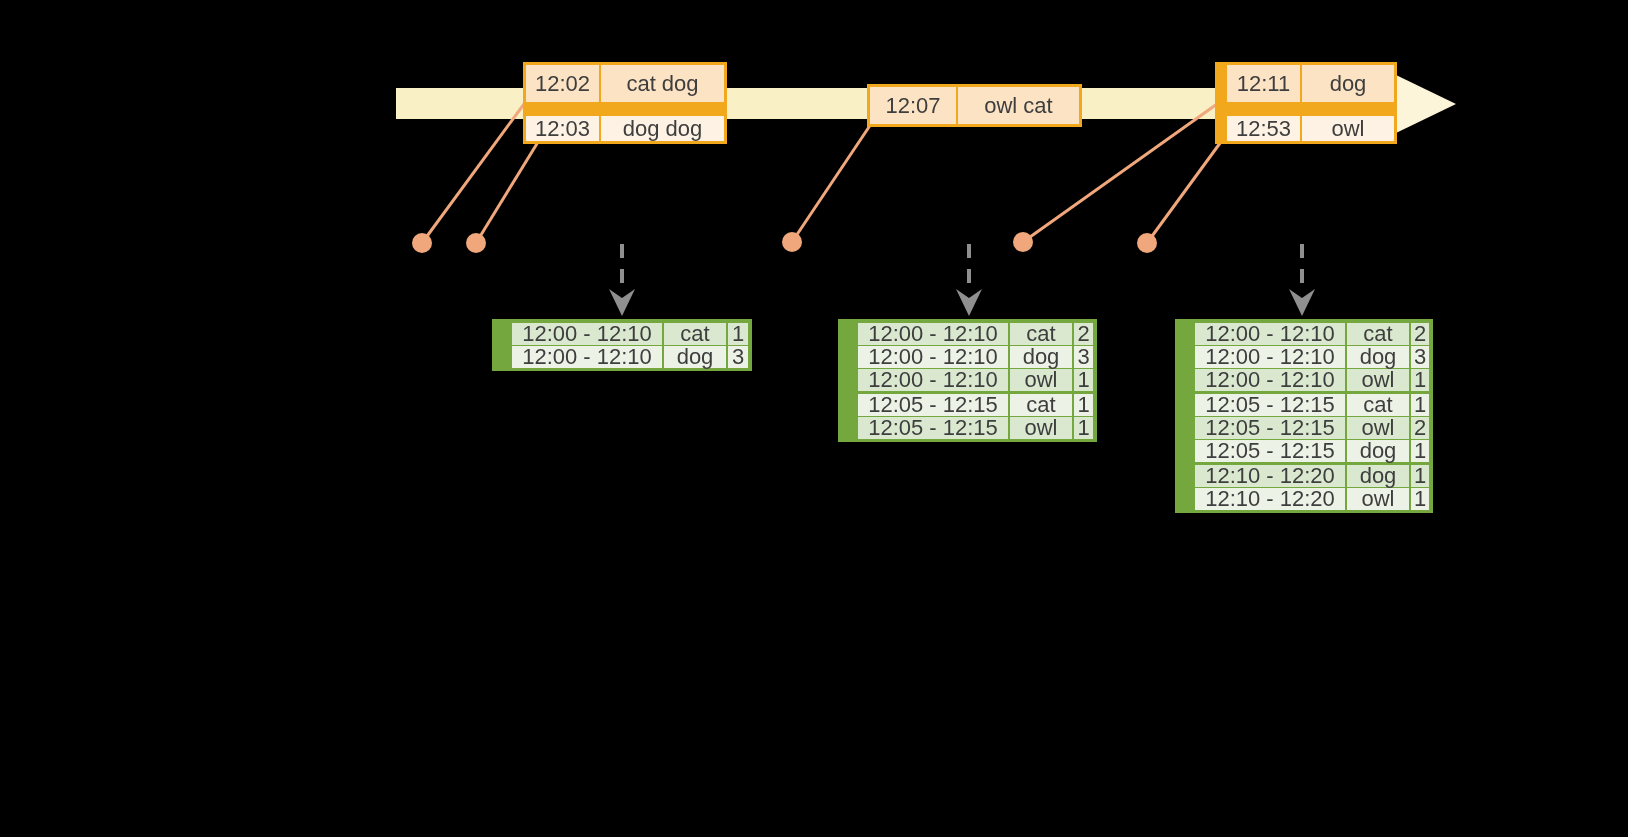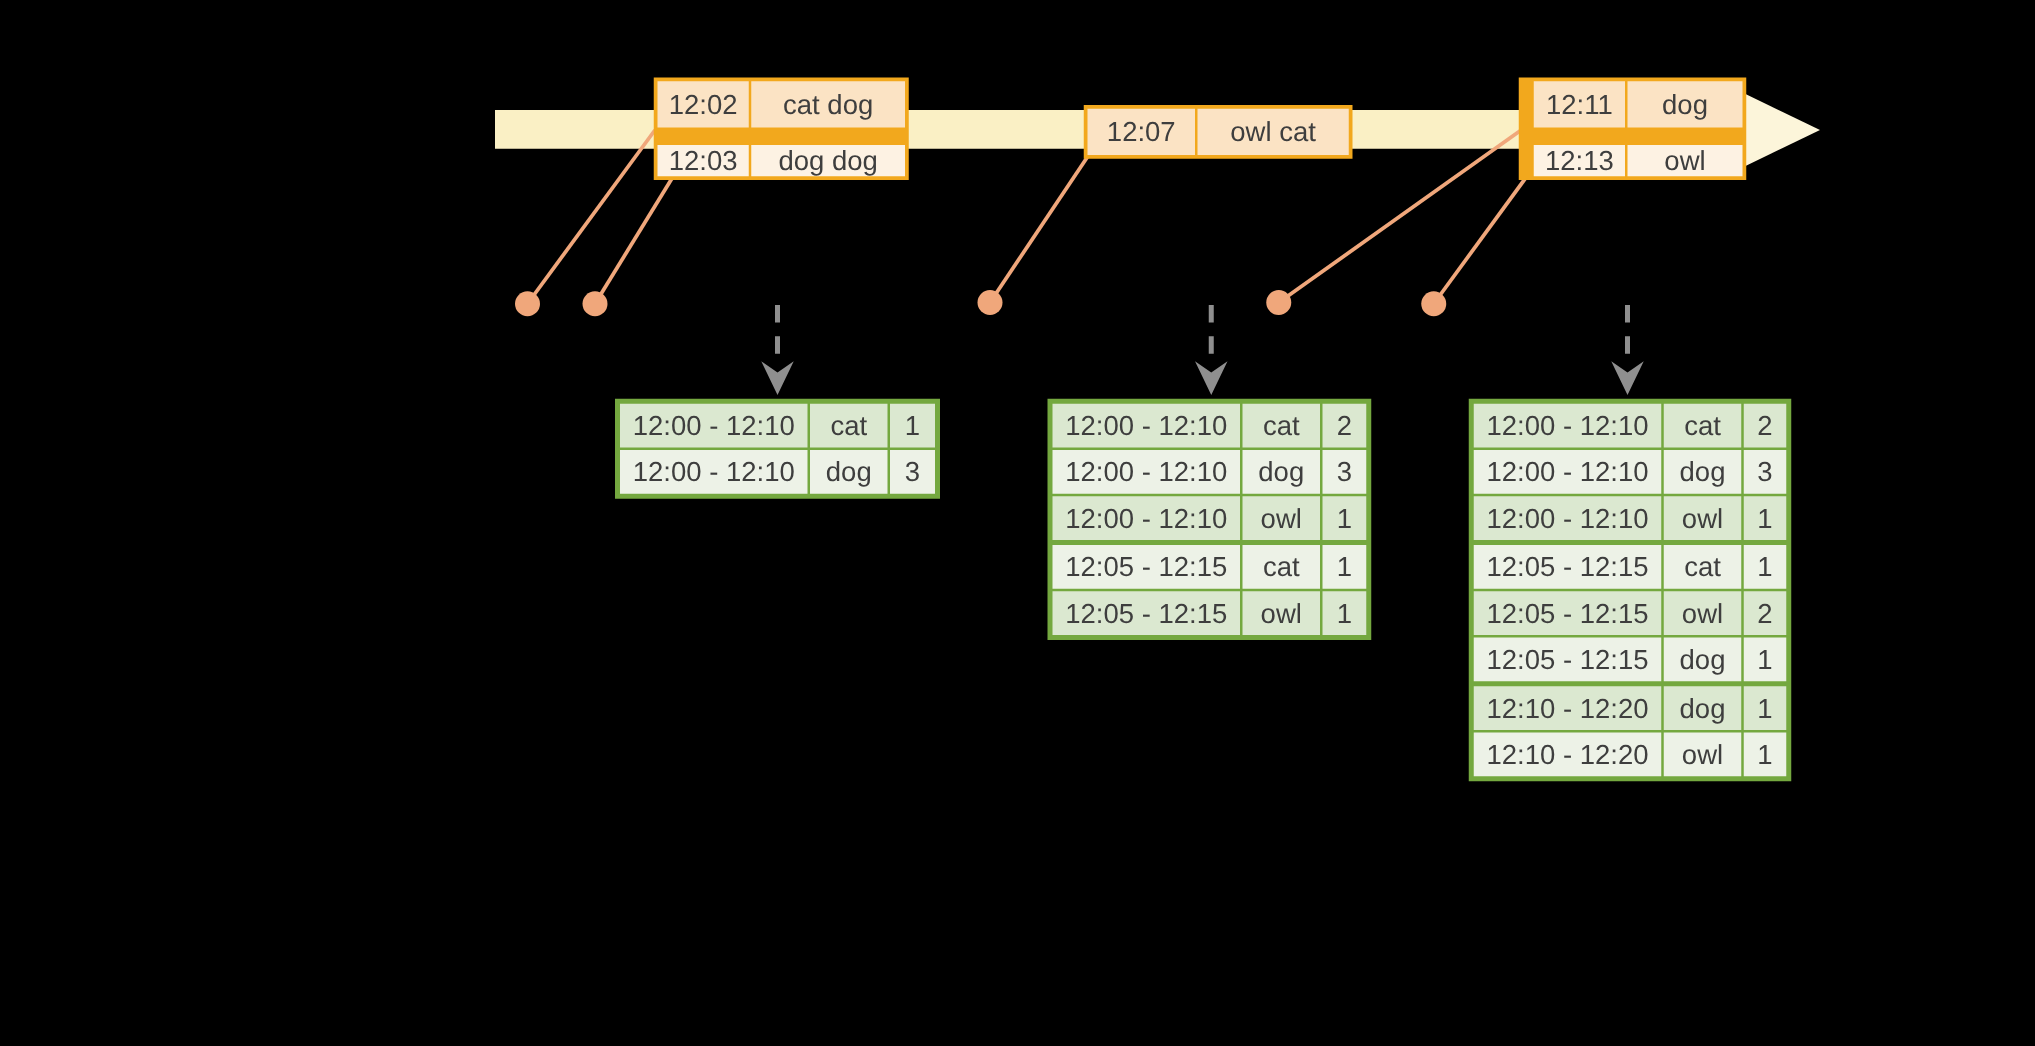--- a/index.html
+++ b/index.html
@@ -17,21 +17,21 @@
   .conn{stroke:var(--dot);stroke-width:3;fill:none;}
   .dotc{fill:var(--dot);}
   .trig{stroke:var(--dashed_arrow);stroke-width:4;stroke-dasharray:14 11;fill:none;}
   .trighead{fill:var(--dashed_arrow);}
   
   .dtable{position:absolute;z-index:3;display:flex;flex-direction:column;gap:2px;box-sizing:border-box;}
   .event-table{background:var(--event_border);padding:3px;}
   .result-table{background:var(--result_border);padding:4px;}
   .trow{display:grid;gap:2px;}
   .event-table .trow{grid-template-columns:var(--tc,73px) 1fr;height:37px;}
-  .result-table .trow{grid-template-columns:150px 62px 1fr;height:35px;}
+  .result-table .trow{grid-template-columns:150px 62px 1fr;height:21px;margin-left:16px;}
   .trow.group-start{margin-top:2px;}
   .cell{display:flex;align-items:center;justify-content:center;
     color:var(--text);font-size:22px;line-height:1;}
   .event-table .dark .cell{background:var(--event_row_dark);}
   .event-table .light .cell{background:var(--event_row_light);margin-top:12px;}
   .result-table .dark .cell{background:var(--result_row_dark);}
   .result-table .light .cell{background:var(--result_row_light);}
   #event-table-1{left:523px;top:62px;width:204px;--tc:73px;}
   #event-table-2{left:867px;top:84px;width:215px;--tc:86px;}
   #event-table-3{left:1215px;top:62px;width:182px;padding-left:12px;--tc:73px;}
@@ -83,21 +83,21 @@
         <div class="cell">12:07</div>
         <div class="cell">owl cat</div>
       </div>
     </div>
   <div id="event-table-3" class="dtable event-table">
       <div class="trow dark">
         <div class="cell">12:11</div>
         <div class="cell">dog</div>
       </div>
       <div class="trow light">
-        <div class="cell">12:13</div>
+        <div class="cell">12:53</div>
         <div class="cell">owl</div>
       </div>
     </div>
 
   <div id="result-table-1" class="dtable result-table">
       <div class="trow dark">
         <div class="cell">12:00 - 12:10</div>
         <div class="cell">cat</div>
         <div class="cell">1</div>
       </div>

